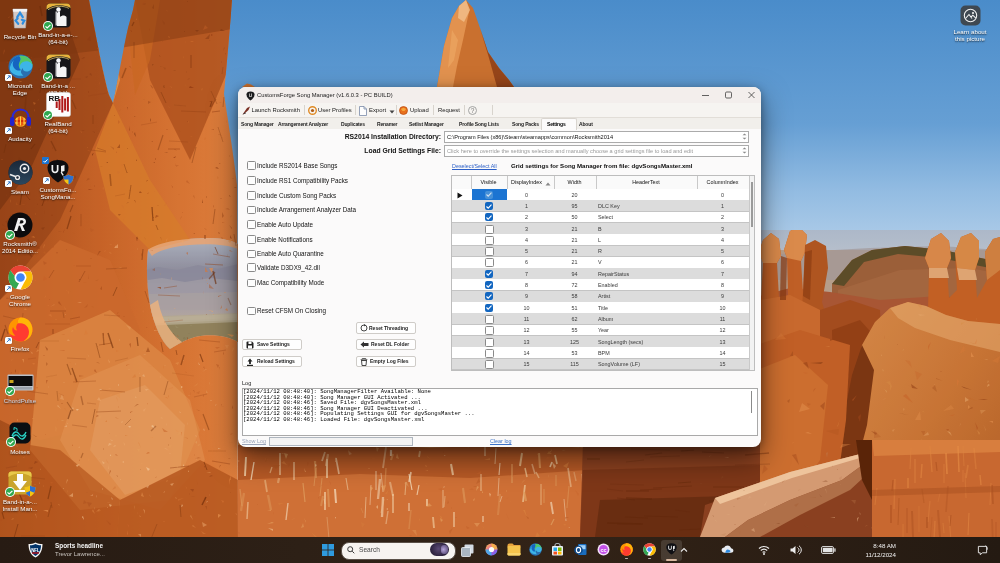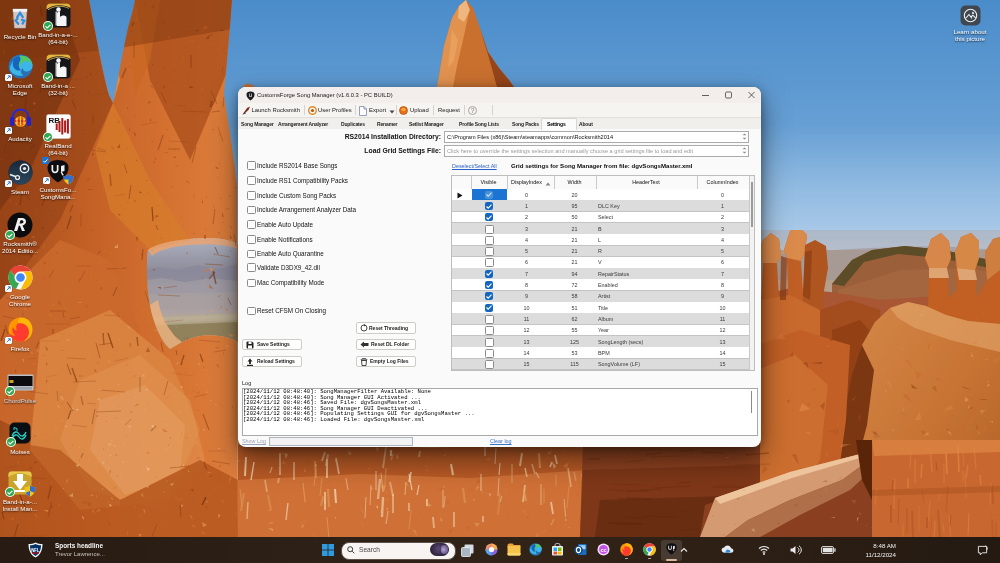--- a/index.html
+++ b/index.html
@@ -1875,21 +1875,21 @@
             <path d="M6.5,14 L18.5,14" stroke="#cc2200" stroke-width="1.6"></path>
             <path d="M9,11 L9,17 M12.5,9.5 L12.5,18.5 M16,11 L16,17" stroke="#ffd24a" stroke-width="1.1"></path>
           </svg><div class="shct">
             <svg width="5" height="5" viewBox="0 0 6 6">
               <path d="M1,5 L5,1 M2.2,1 L5,1 L5,3.8" stroke="#1565c0" stroke-width="1" fill="none"></path>
             </svg>
           </div></div>
         <div class="lbl">Audacity</div>
       </div>
 
-<div class="dico" style="left:21px;top:114px">
+<div class="dico" style="left:21px;top:92px">
         <div class="ic"><svg width="25" height="25" viewBox="0 0 25 25">
             <rect x="0.5" y="0.5" width="24" height="24" rx="2" fill="#fdfdfd" stroke="#cfcfcf" stroke-width="0.5"></rect>
             <text x="2.5" y="9" font-family="Liberation Sans" font-weight="bold" font-size="8" fill="#111">RB</text>
             <g fill="#b01818">
               <rect x="12.5" y="7" width="2" height="11"></rect>
               <rect x="15.3" y="4" width="2" height="16.5"></rect>
               <rect x="18.1" y="6.5" width="2" height="12"></rect>
               <rect x="20.9" y="5" width="2" height="14.5"></rect>
               <rect x="9.7" y="9.5" width="2" height="6.5"></rect>
             </g>

